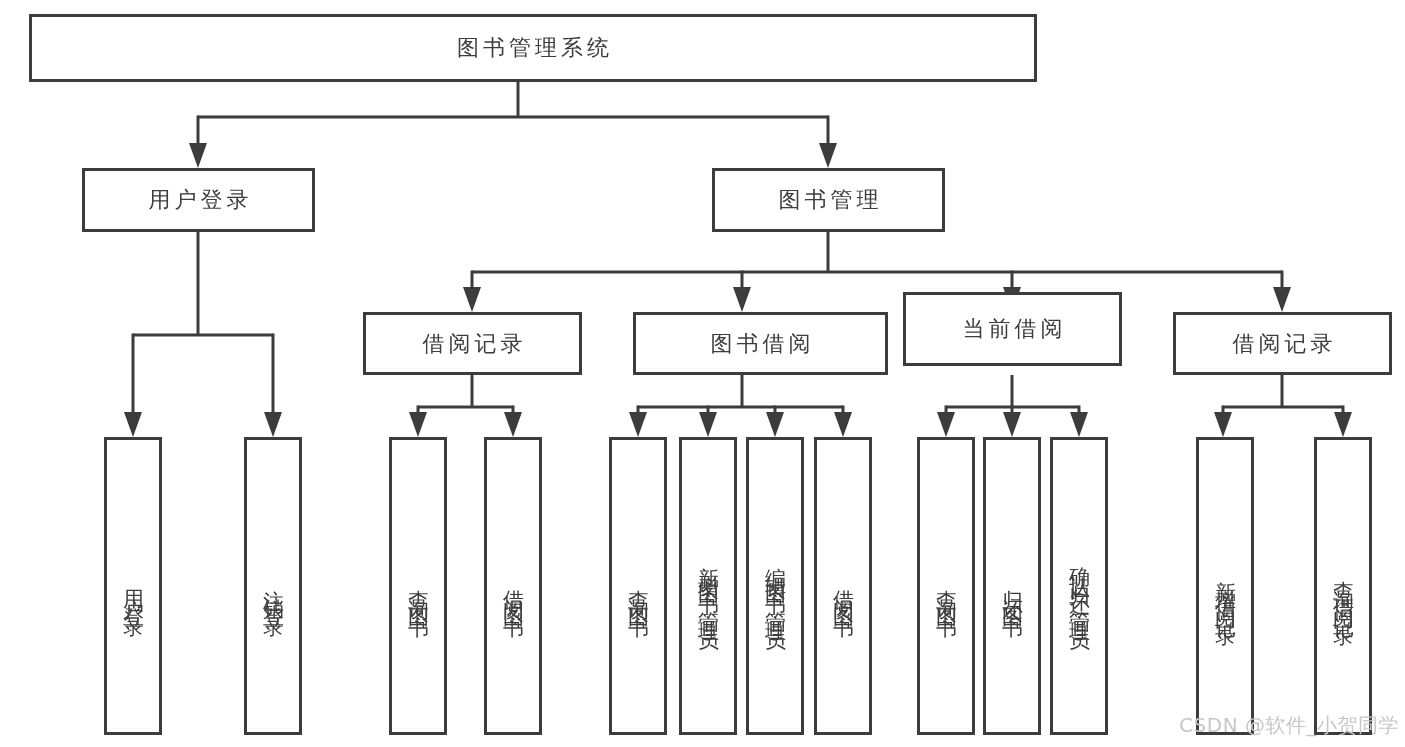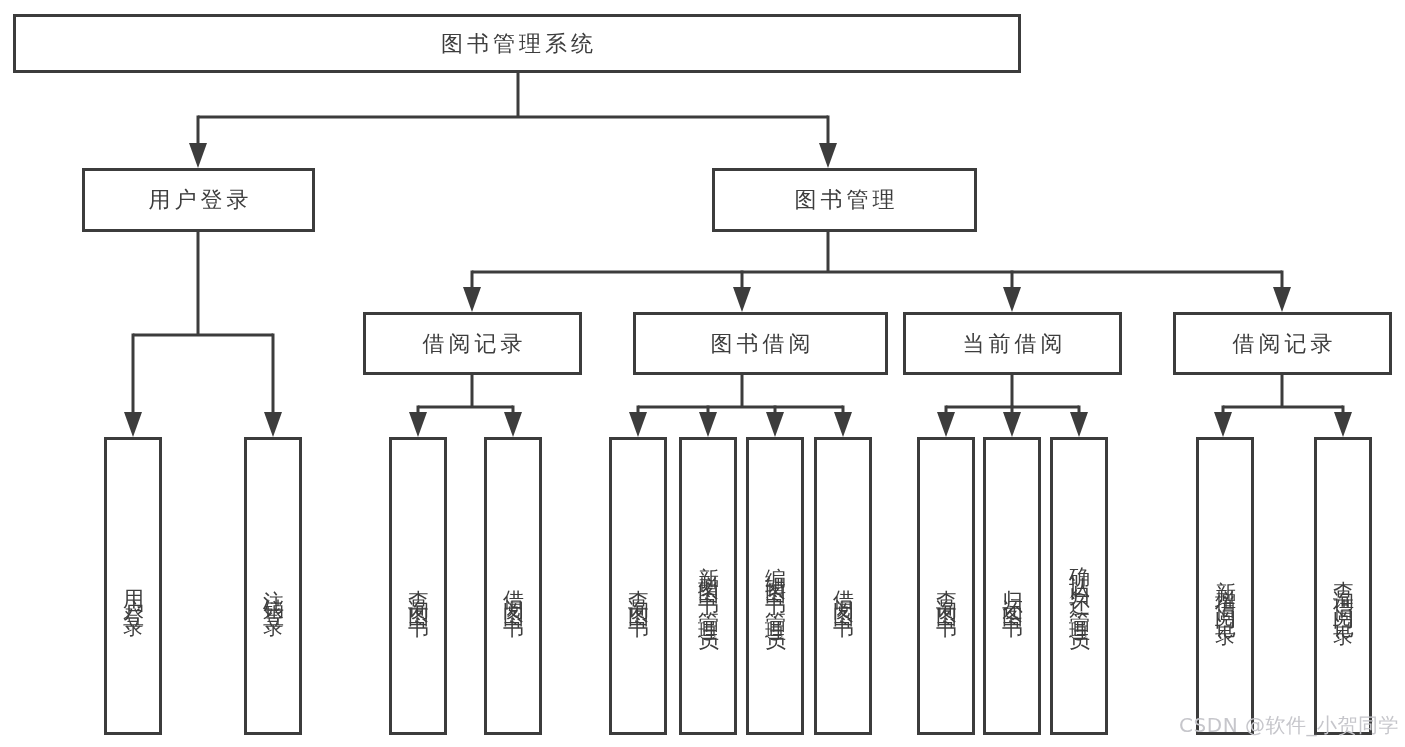--- a/index.html
+++ b/index.html
@@ -89,28 +89,28 @@
       <polygon points="766,412 784,412 775,437"></polygon>
       <polygon points="834,412 852,412 843,437"></polygon>
       <polygon points="937,412 955,412 946,437"></polygon>
       <polygon points="1003,412 1021,412 1012,437"></polygon>
       <polygon points="1070,412 1088,412 1079,437"></polygon>
       <polygon points="1214,412 1232,412 1223,437"></polygon>
       <polygon points="1334,412 1352,412 1343,437"></polygon>
     </g>
   </svg>
 
-  <div class="node h-node" style="left:13px;top:14px;width:1008px;height:59px">图书管理系统</div>
+  <div class="node h-node" style="left:29px;top:14px;width:1008px;height:68px">图书管理系统</div>
 
   <div class="node h-node" style="left:82px;top:168px;width:233px;height:64px">用户登录</div>
-  <div class="node h-node" style="left:712px;top:168px;width:265px;height:64px">图书管理</div>
+  <div class="node h-node" style="left:712px;top:168px;width:233px;height:64px">图书管理</div>
 
   <div class="node h-node" style="left:363px;top:312px;width:219px;height:63px">借阅记录</div>
   <div class="node h-node" style="left:633px;top:312px;width:255px;height:63px">图书借阅</div>
-  <div class="node h-node" style="left:903px;top:312px;width:219px;height:63px">当前借阅</div>
+  <div class="node h-node" style="left:903px;top:292px;width:219px;height:74px">当前借阅</div>
   <div class="node h-node" style="left:1173px;top:312px;width:219px;height:63px">借阅记录</div>
 
   <div class="node v-node" style="left:104px;top:437px;width:58px;height:298px">用户登录</div>
   <div class="node v-node" style="left:244px;top:437px;width:58px;height:298px">注销登录</div>
 
   <div class="node v-node" style="left:389px;top:437px;width:58px;height:298px">查询图书</div>
   <div class="node v-node" style="left:484px;top:437px;width:58px;height:298px">借阅图书</div>
 
   <div class="node v-node" style="left:609px;top:437px;width:58px;height:298px">查询图书</div>
   <div class="node v-node" style="left:679px;top:437px;width:58px;height:298px">新增图书（管理员）</div>

